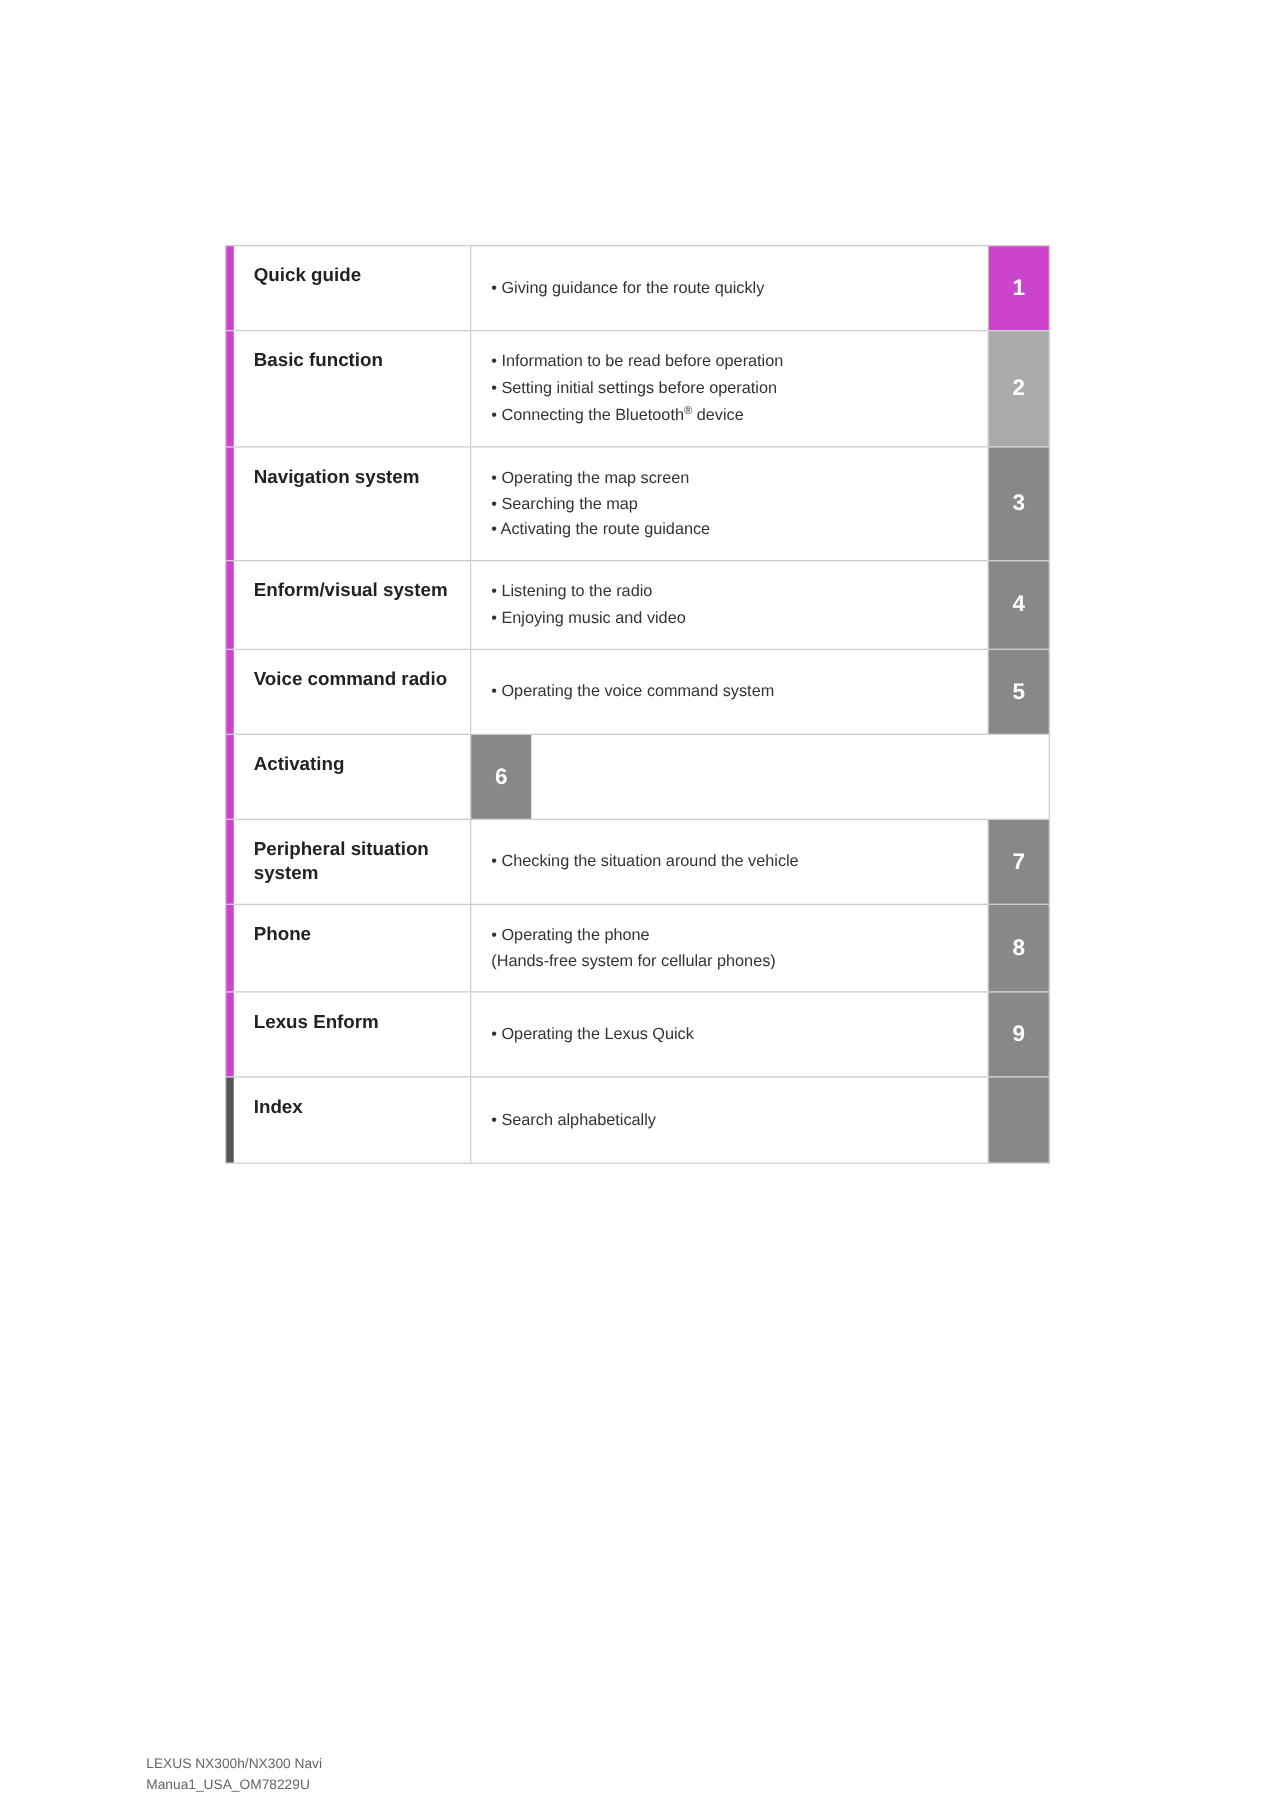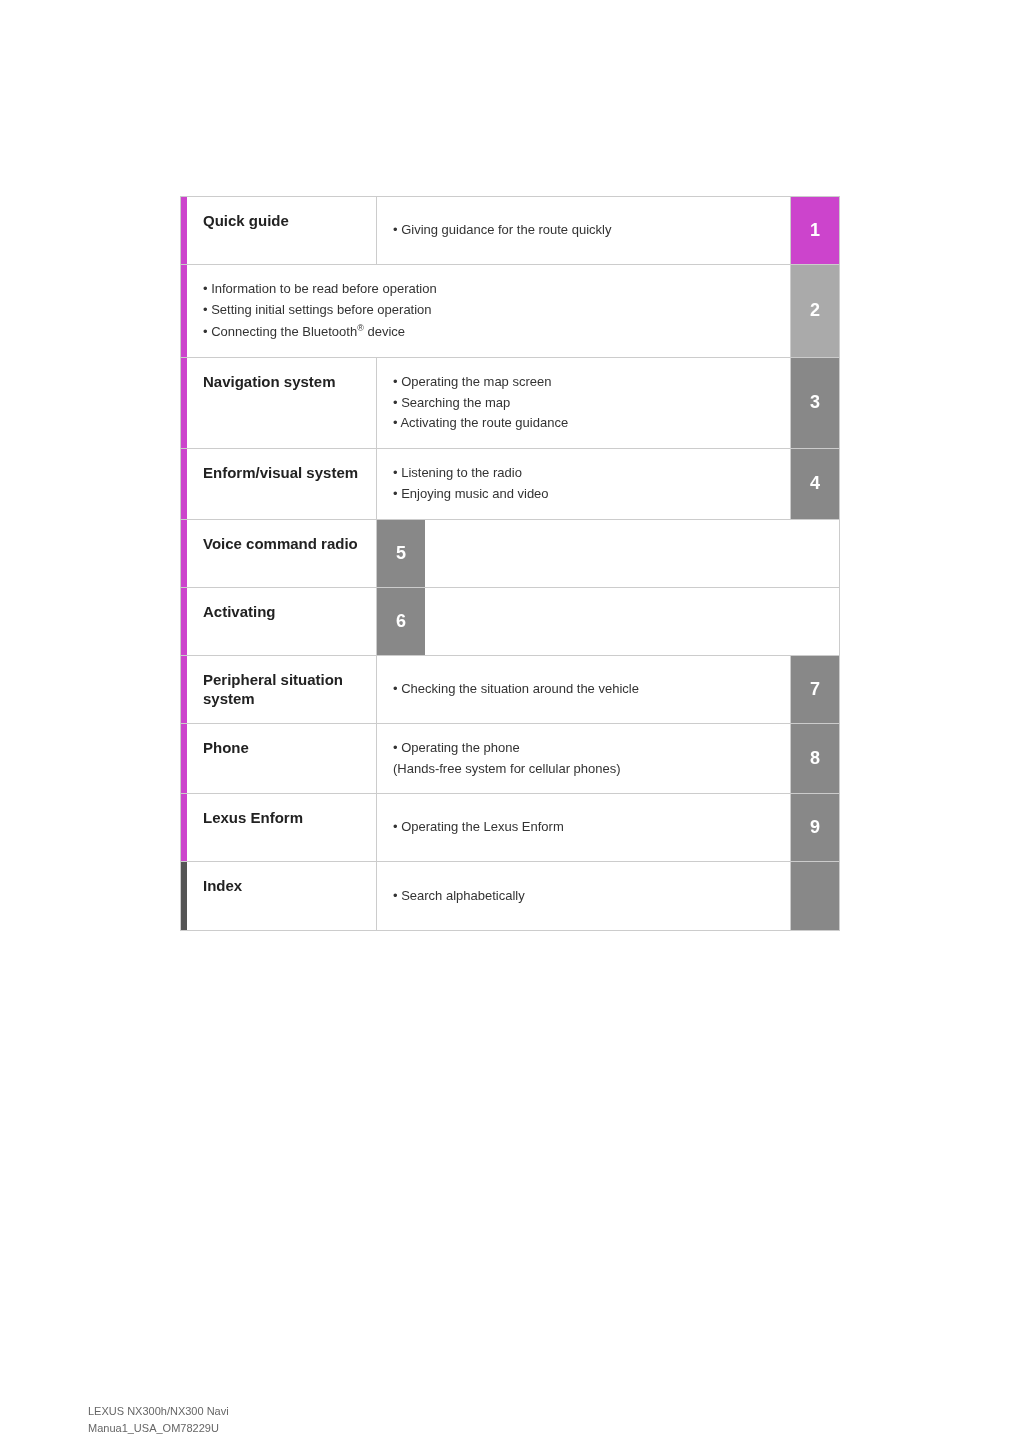--- a/index.html
+++ b/index.html
@@ -107,21 +107,21 @@
 
     .number-label {
       font-size: 18px;
       font-weight: bold;
       color: #ffffff;
     }
 
     .footer {
       position: absolute;
       bottom: 40px;
-      left: 88px;
+      left: 117px;
       font-size: 11px;
       color: #666666;
       line-height: 1.6;
     }
 
     sup {
       font-size: 9px;
     }
   </style>
 </head>
@@ -140,20 +140,23 @@
           <p>• Giving guidance for the route quickly</p>
         </div>
       </div>
       <div class="number-cell num-1">
         <span class="number-label">1</span>
       </div>
     </div>
 
     <div class="toc-row">
       <div class="left-bar magenta"></div>
+      <div class="category-cell">
+        <span class="category-label">Basic function</span>
+      </div>
       <div class="description-cell">
         <div class="description-text">
           <p>• Information to be read before operation</p>
           <p>• Setting initial settings before operation</p>
           <p>• Connecting the Bluetooth<sup>®</sup> device</p>
         </div>
       </div>
       <div class="number-cell num-2">
         <span class="number-label">2</span>
       </div>
@@ -190,20 +193,25 @@
       <div class="number-cell num-4">
         <span class="number-label">4</span>
       </div>
     </div>
 
     <div class="toc-row">
       <div class="left-bar magenta"></div>
       <div class="category-cell">
         <span class="category-label">Voice command radio</span>
       </div>
+      <div class="description-cell">
+        <div class="description-text">
+          <p>• Operating the voice command system</p>
+        </div>
+      </div>
       <div class="number-cell num-5">
         <span class="number-label">5</span>
       </div>
     </div>
 
     <div class="toc-row">
       <div class="left-bar magenta"></div>
       <div class="category-cell">
         <span class="category-label">Activating</span>
       </div>
@@ -243,21 +251,21 @@
       </div>
     </div>
 
     <div class="toc-row">
       <div class="left-bar magenta"></div>
       <div class="category-cell">
         <span class="category-label">Lexus Enform</span>
       </div>
       <div class="description-cell">
         <div class="description-text">
-          <p>• Operating the Lexus Enform</p>
+          <p>• Operating the Lexus Quick</p>
         </div>
       </div>
       <div class="number-cell num-9">
         <span class="number-label">9</span>
       </div>
     </div>
 
     <div class="toc-row">
       <div class="left-bar dark"></div>
       <div class="category-cell">

